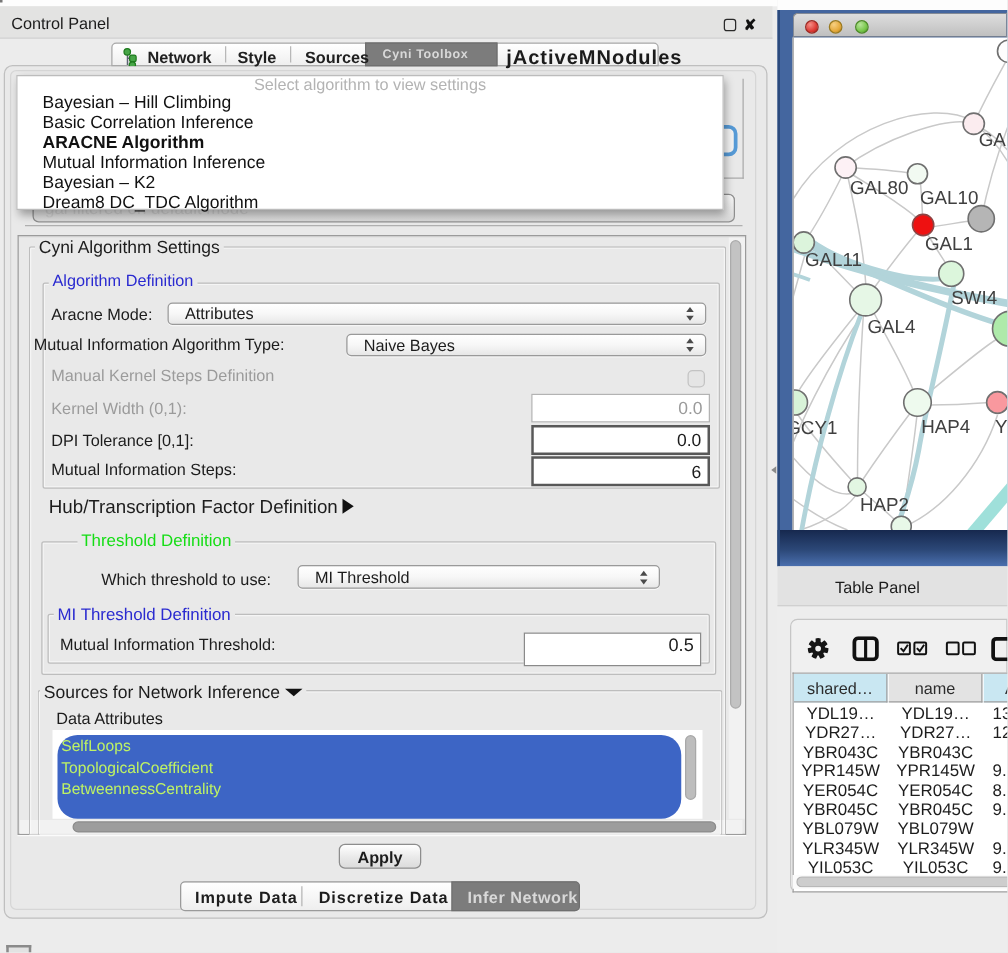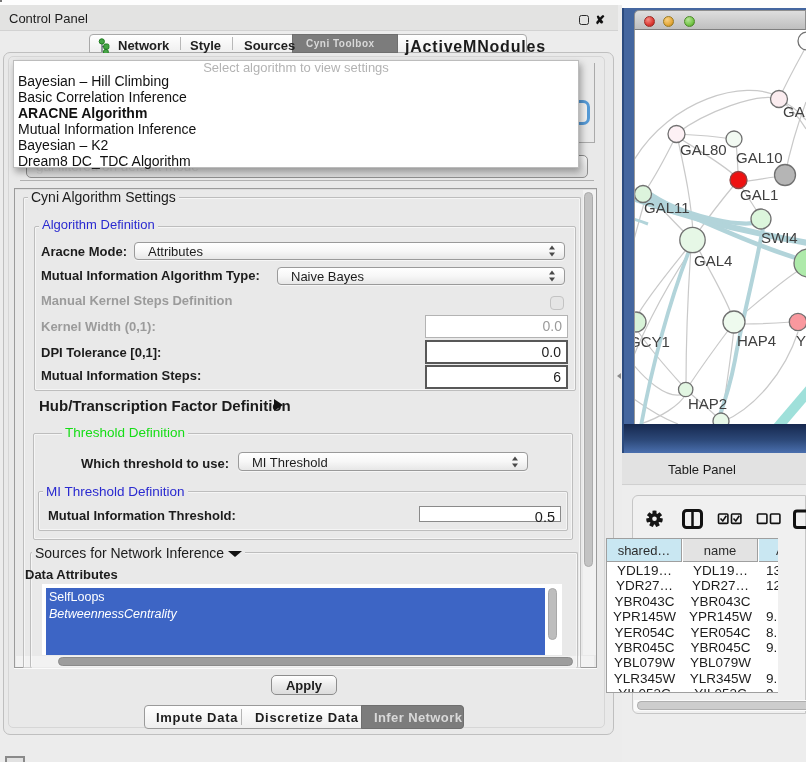--- a/index.html
+++ b/index.html
@@ -11,21 +11,21 @@
 .combo { position:absolute; border:1px solid #9a9a9a; border-radius:4px;
   background:linear-gradient(#ffffff, #f7f7f7 50%, #e7e7e7);
   box-shadow:0 1px 0 rgba(255,255,255,.6); }
 .combo .ctext { position:absolute; left:13px; top:50%; transform:translateY(-50%); white-space:nowrap; }
 .spin { position:absolute; right:8px; top:50%; transform:translateY(-50%); width:7px; height:11px; }
 .spin:before { content:""; position:absolute; left:0; top:0; border-left:3.5px solid transparent; border-right:3.5px solid transparent; border-bottom:4.5px solid #4a4a4a; }
 .spin:after { content:""; position:absolute; left:0; bottom:0; border-left:3.5px solid transparent; border-right:3.5px solid transparent; border-top:4.5px solid #4a4a4a; }
 .tf { position:absolute; background:#fff; text-align:right; padding-right:5px; font-size:14px; line-height:21px; }
 .grp { position:absolute; border:1px solid #bdbdbd; border-radius:2px; box-shadow:inset 0 0 0 1px rgba(255,255,255,.55); }
 .gttl { position:absolute; background:#e9e9e9; padding:0 3px; white-space:nowrap; line-height:13px; }
-.lbl { position:absolute; white-space:nowrap; font-weight:bold; }
+.lbl { position:absolute; white-space:nowrap; font-weight:normal; }
 </style>
 </head>
 <body>
 
 <div class="abs" style="left:0;top:0;width:622px;height:762px;background:#ececec;"></div>
 <div class="abs" style="left:0;top:0;width:622px;height:5px;background:#fdfdfd;"></div>
 <div class="abs" style="left:0;top:0;width:2px;height:2px;background:#777;"></div>
 
 <div class="abs" style="left:0;top:5px;width:618px;height:26px;background:#e3e3e2;border-bottom:1px solid #d2d2d2;"></div>
 <div class="abs" style="left:9px;top:11px;font-size:13px;color:#1c1c1c;">Control Panel</div>
@@ -73,21 +73,21 @@
 
 <div class="grp" style="left:34px;top:226px;width:542px;height:165px;"></div>
 <div class="gttl" style="left:39px;top:218px;font-size:13px;color:#2a2ad0;">Algorithm Definition</div>
 
 <div class="lbl" style="left:41px;top:244px;">Aracne Mode:</div>
 <div class="combo" style="left:134px;top:242px;width:431px;height:18px;">
     <span class="ctext">Attributes</span>
     <span class="spin"></span>
   </div>
 
-<div class="lbl" style="left:41px;top:268px;">Mutual Information Algorithm Type:</div>
+<div class="lbl" style="left:27px;top:268px;">Mutual Information Algorithm Type:</div>
 <div class="combo" style="left:277px;top:267px;width:288px;height:18px;">
     <span class="ctext">Naive Bayes</span>
     <span class="spin"></span>
   </div>
 
 <div class="lbl gray" style="left:41px;top:293px;">Manual Kernel Steps Definition</div>
 <div class="abs" style="left:550px;top:296px;width:14px;height:14px;background:#e5e5e5;border:1px solid #c3c3c3;border-radius:4px;"></div>
 
 <div class="lbl gray" style="left:41px;top:319px;">Kernel Width (0,1):</div>
 <div class="tf gray" style="left:425px;top:315px;width:143px;height:23px;border:1px solid #b3b3b3;">0.0</div>
@@ -107,48 +107,49 @@
 <div class="lbl" style="left:81px;top:456px;">Which threshold to use:</div>
 <div class="combo" style="left:238px;top:452px;width:290px;height:19px;">
     <span class="ctext">MI Threshold</span>
     <span class="spin"></span>
   </div>
 
 <div class="grp" style="left:38px;top:491px;width:530px;height:40px;"></div>
 <div class="gttl" style="left:43px;top:485px;font-size:13.5px;color:#2a2ad0;">MI Threshold Definition</div>
 
 <div class="lbl" style="left:48px;top:508px;">Mutual Information Threshold:</div>
-<div class="tf" style="left:419px;top:506px;width:142px;height:16px;border:1px solid #8a8a8a;line-height:21px;font-size:14.5px;">0.5</div>
+<div class="tf" style="left:419px;top:506px;width:142px;height:27px;border:1px solid #8a8a8a;line-height:21px;font-size:14.5px;">0.5</div>
 
 <div class="grp" style="left:30px;top:552px;width:548px;height:116px;border-bottom:none;"></div>
 <div class="gttl" style="left:32px;top:547px;font-size:14px;">Sources for Network Inference <span style="display:inline-block;width:0;height:0;border-left:7.5px solid transparent;border-right:7.5px solid transparent;border-top:6.5px solid #111;vertical-align:1px;"></span></div>
-<div class="lbl" style="left:25px;top:567px;">Data Attributes</div>
+<div class="lbl" style="left:45px;top:567px;">Data Attributes</div>
 
 <div class="abs" style="left:42px;top:584px;width:520px;height:71px;background:#fff;"></div>
-<div class="abs" style="left:46px;top:588px;width:499px;height:67px;background:#3d65c5;color:#ffffff;font-size:12.5px;overflow:hidden;">
+<div class="abs" style="left:46px;top:588px;width:499px;height:67px;background:#3d65c5;color:#bef264;font-size:12.5px;overflow:hidden;border-radius:16px;">
   <div style="padding:1px 0 0 3px;line-height:16.9px;">SelfLoops</div>
-  <div style="padding:0 0 0 3px;line-height:16.9px;font-style:italic;">BetweennessCentrality</div>
+  <div style="padding:0 0 0 3px;line-height:16.9px;">TopologicalCoefficient</div>
+  <div style="padding:0 0 0 3px;line-height:16.9px;">BetweennessCentrality</div>
 </div>
 <div class="abs" style="left:548px;top:588px;width:9px;height:52px;background:#bdbdbd;border:1px solid #a8a8a8;border-radius:5px;"></div>
 
 <div class="abs" style="left:271px;top:675px;width:66px;height:20px;border:1px solid #8d8d8d;border-radius:5px;background:linear-gradient(#ffffff,#e9e9e9 55%,#dcdcdc);text-align:center;"><span class="b" style="font-size:13px;line-height:19px;">Apply</span></div>
 
 <div class="abs" style="left:144px;top:705px;width:320px;height:24px;background:linear-gradient(#ffffff,#eeeeee);border:1px solid #9a9a9a;border-radius:4px;"></div>
 <div class="abs" style="left:241px;top:709px;width:1px;height:16px;background:#b5b5b5;"></div>
 <div class="abs" style="left:361px;top:705px;width:103px;height:24px;background:#7c7c7c;border:1px solid #6f6f6f;border-radius:0 4px 4px 0;"></div>
 <div class="abs b" style="left:156px;top:710px;font-size:13px;letter-spacing:0.7px;color:#1d1d1d;">Impute Data</div>
 <div class="abs b" style="left:255px;top:710px;font-size:13px;letter-spacing:0.7px;color:#1d1d1d;">Discretize Data</div>
 <div class="abs b" style="left:374px;top:710px;font-size:13px;letter-spacing:0.4px;color:#d9d9d9;">Infer Network</div>
 
 <div class="abs" style="left:617px;top:373px;width:0;height:0;border-top:3px solid transparent;border-bottom:3px solid transparent;border-right:4px solid #8a8a8a;"></div>
 <div class="abs" style="left:5px;top:756px;width:20px;height:6px;background:#e2e2e2;border:2px solid #8a8a8a;border-bottom:none;"></div>
 
 <div class="abs" style="left:13px;top:60px;width:566px;height:108px;background:#fff;border:1px solid #bcbcbc;box-shadow:2px 4px 7px rgba(0,0,0,.35);z-index:50;"></div>
 <div class="abs" style="left:13px;top:60px;width:566px;text-align:center;font-size:13px;color:#b3b3b3;line-height:15px;z-index:51;">Select algorithm to view settings</div>
-<div class="abs" style="left:18px;top:73px;font-size:14px;line-height:16px;z-index:51;color:#111;">
+<div class="abs" style="left:34px;top:73px;font-size:14px;line-height:16px;z-index:51;color:#111;">
 Bayesian – Hill Climbing<br>
 Basic Correlation Inference<br>
 <span class="b">ARACNE Algorithm</span><br>
 Mutual Information Inference<br>
 Bayesian – K2<br>
 Dream8 DC_TDC Algorithm
 </div>
 
 <div class="abs" style="left:622px;top:0;width:184px;height:8px;background:#fdfdfd;"></div>
 <div class="abs" style="left:622px;top:8px;width:184px;height:445px;background:#44669f;"></div>
@@ -254,21 +255,21 @@
 <rect x="86.5" y="5" width="9.4" height="9.4" rx="1" stroke-width="1.6"></rect>
 <path d="M75.5 9.5 L77.8 12 L81.3 6.8" stroke-width="1.6"></path>
 <path d="M88.5 9.5 L90.8 12 L94.3 6.8" stroke-width="1.6"></path>
 <rect x="112.5" y="5" width="9.4" height="9.4" rx="1" stroke-width="1.6"></rect>
 <rect x="125.5" y="5" width="9.4" height="9.4" rx="1" stroke-width="1.6"></rect>
 <rect x="149.5" y="2" width="22" height="16.5" rx="2.5" stroke-width="3" fill="none"></rect>
 </g>
 </svg>
 </div>
 
-<div class="abs" style="left:606px;top:538px;width:172px;height:155px;background:#fff;border:1px solid #9f9f9f;border-right:none;overflow:hidden;" id="tbl">
+<div class="abs" style="left:634px;top:538px;width:172px;height:176px;background:#fff;border:1px solid #9f9f9f;border-right:none;overflow:hidden;" id="tbl">
   <div style="position:absolute;left:0;top:0;width:75px;height:23px;background:#c9e7f2;border-right:1px solid #9f9f9f;border-bottom:1px solid #9f9f9f;text-align:center;line-height:23px;font-size:13px;color:#2c2c2c;">shared…</div>
   <div style="position:absolute;left:76px;top:0;width:75px;height:23px;background:#e3e3e3;border-right:1px solid #9f9f9f;border-bottom:1px solid #9f9f9f;text-align:center;line-height:23px;font-size:13px;color:#2c2c2c;">name</div>
   <div style="position:absolute;left:152px;top:0;width:20px;height:23px;background:#c9e7f2;border-bottom:1px solid #9f9f9f;text-align:left;text-indent:17px;line-height:23px;font-size:13px;color:#2c2c2c;">A</div>
   <div style="position:absolute;left:0;top:24px;width:75px;text-align:center;font-size:13.5px;line-height:15.4px;color:#1d1d1d;">YDL19…<br>YDR27…<br>YBR043C<br>YPR145W<br>YER054C<br>YBR045C<br>YBL079W<br>YLR345W<br>YIL053C</div>
   <div style="position:absolute;left:76px;top:24px;width:75px;text-align:center;font-size:13.5px;line-height:15.4px;color:#1d1d1d;">YDL19…<br>YDR27…<br>YBR043C<br>YPR145W<br>YER054C<br>YBR045C<br>YBL079W<br>YLR345W<br>YIL053C</div>
   <div style="position:absolute;left:159px;top:24px;width:20px;text-align:left;font-size:13.5px;line-height:15.4px;color:#1d1d1d;">13<br>12<br><br>9.<br>8.<br>9.<br><br>9.<br>9.</div>
 </div>
 
 <div class="abs" style="left:634px;top:700px;width:172px;height:11px;background:#fafafa;"></div>
 <div class="abs" style="left:637px;top:701px;width:169px;height:9px;background:#cdcdcd;border:1px solid #b0b0b0;border-radius:5px 0 0 5px;border-right:none;"></div>

